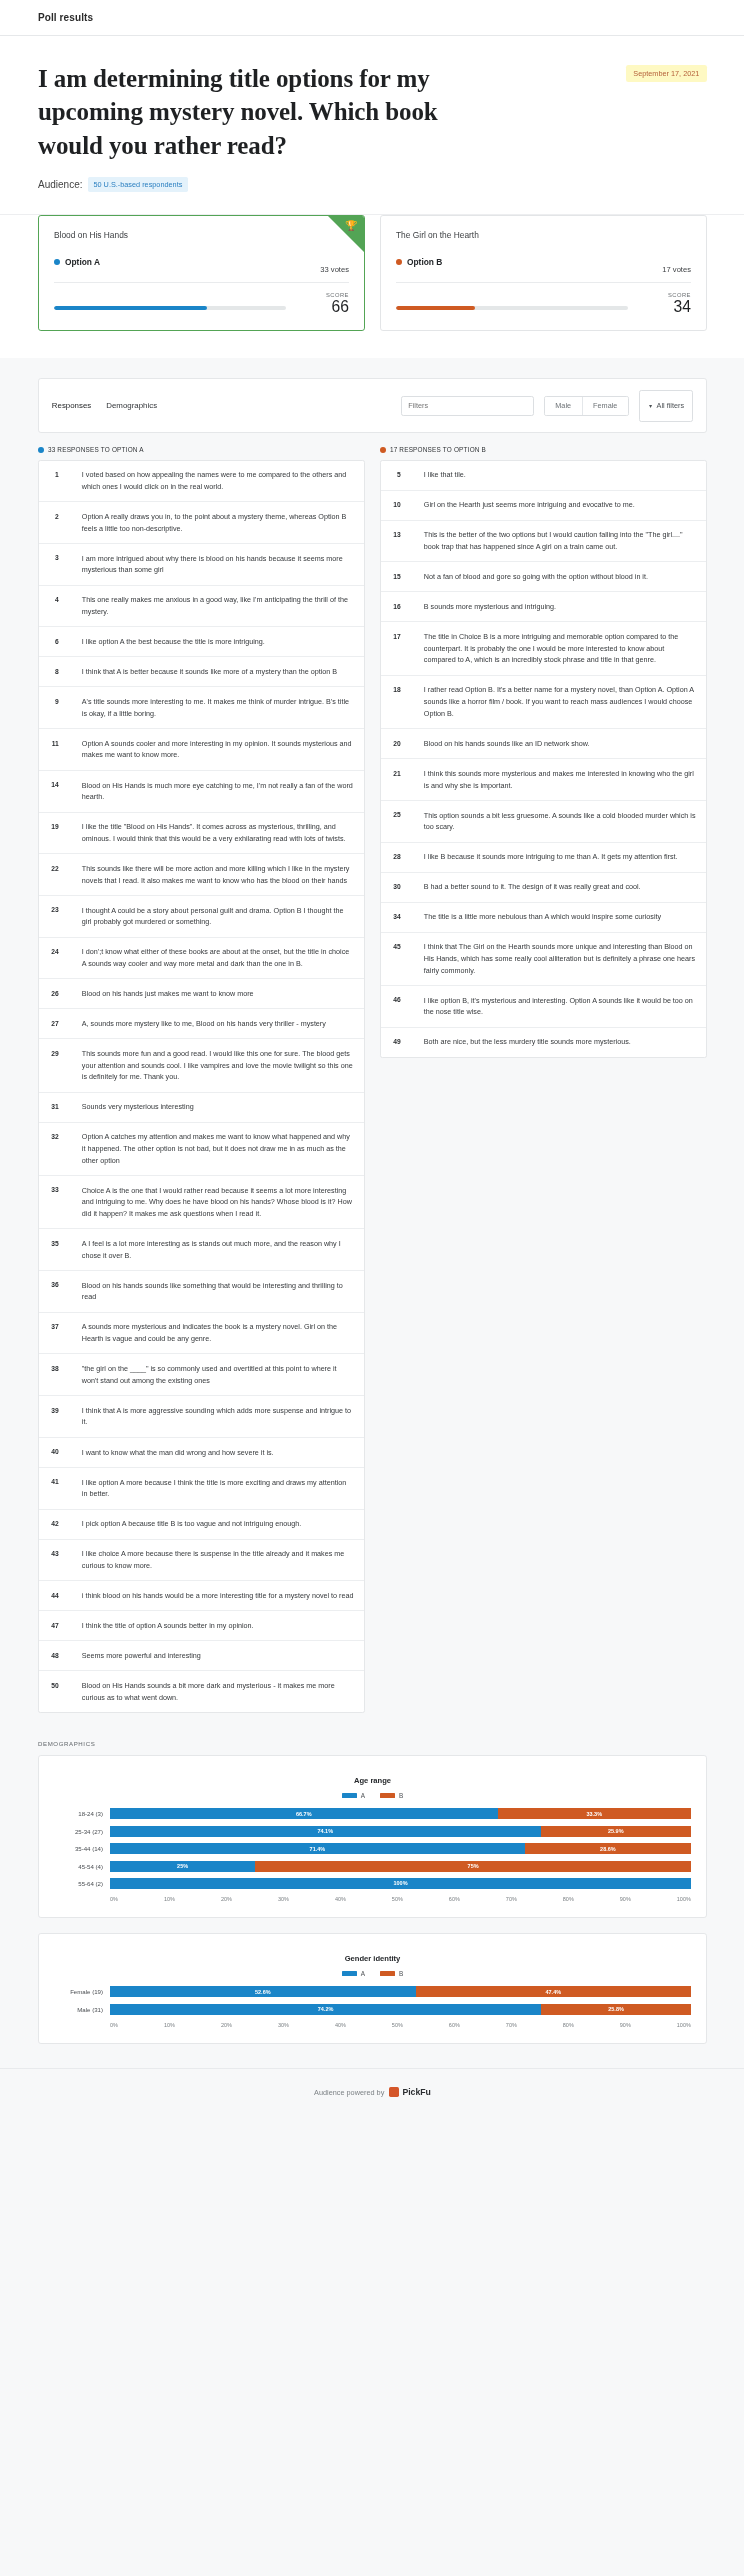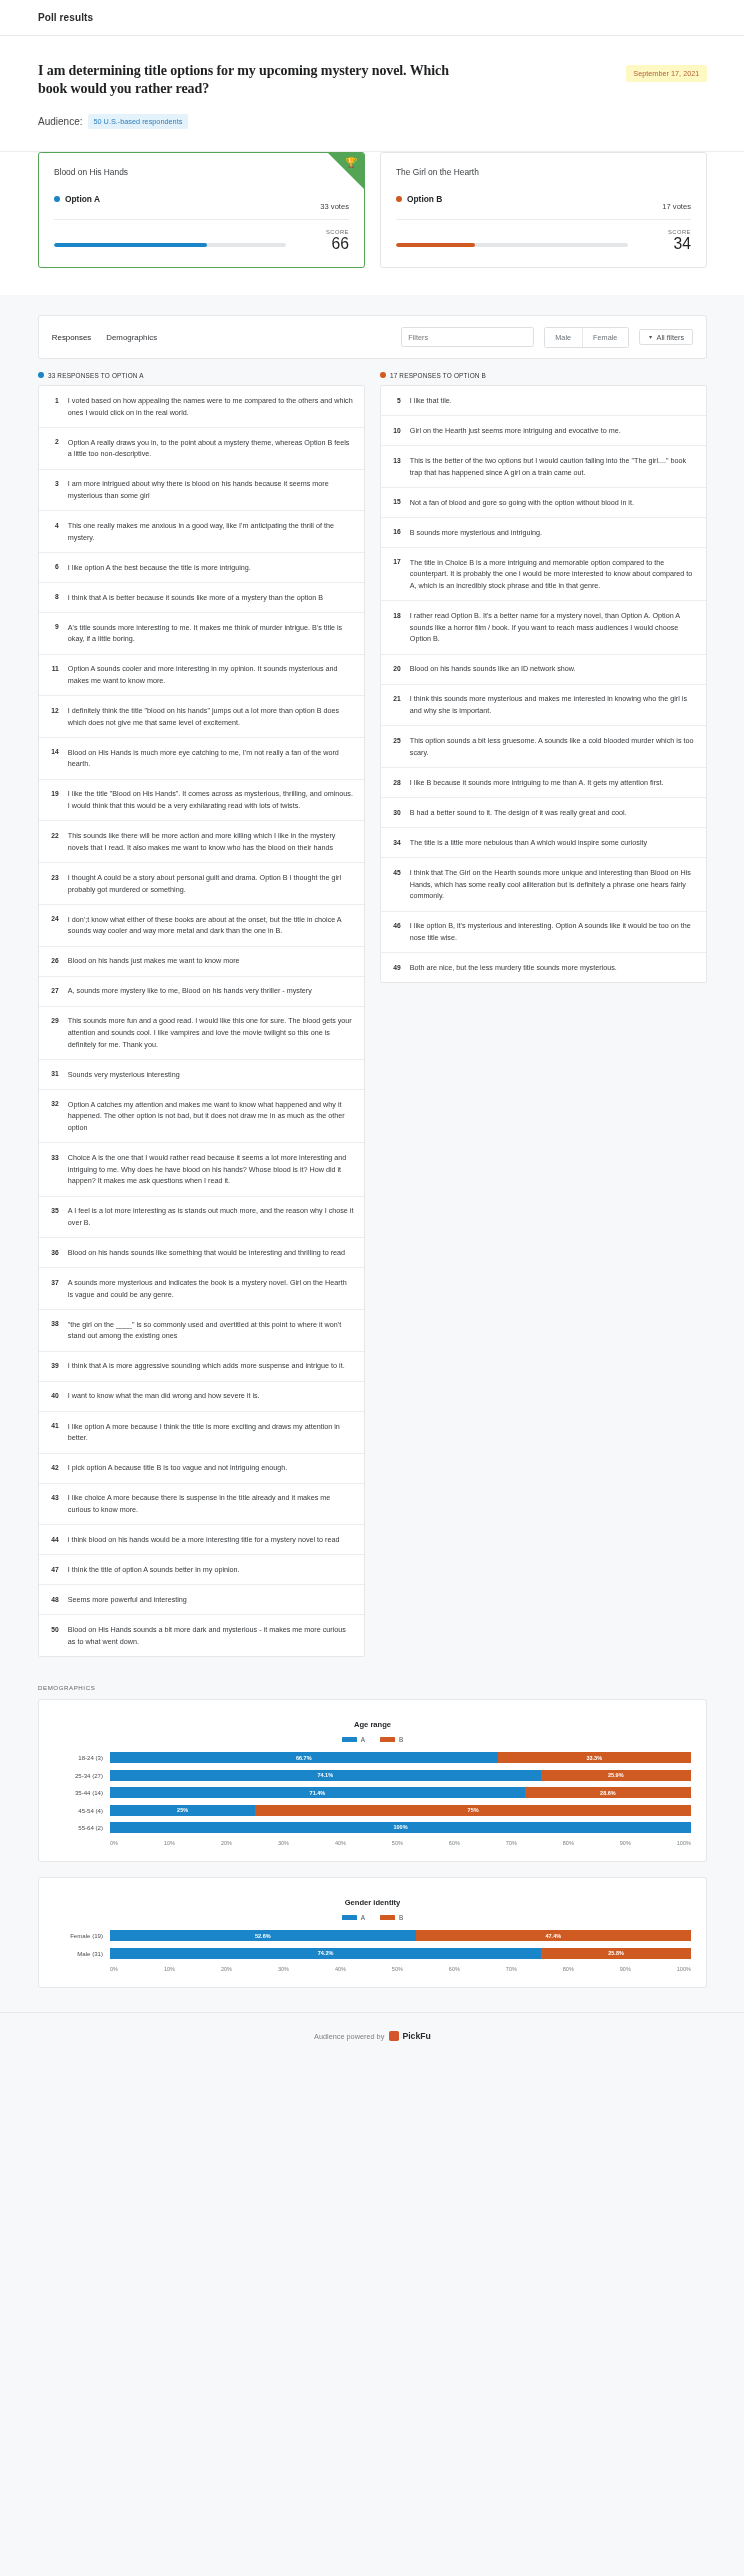--- a/index.html
+++ b/index.html
@@ -22,21 +22,21 @@
 
   .hero {
     background: #ffffff;
     padding: 25.6px 38px 22px 38px;
     border-bottom: 0.6px solid #edeef0;
     position: relative;
   }
   .hero-row { display: flex; justify-content: space-between; align-items: flex-start; }
   .question {
     font-family: "Liberation Serif", serif;
-    font-size: 14px;
+    font-size: 25px;
     font-weight: 700;
     line-height: 1.34;
     max-width: 442px;
     color: #1f2123;
     letter-spacing: -0.1px;
   }
   .date-badge {
     background: #fef9c3;
     color: #b5623b;
     font-size: 7.3px;
@@ -146,21 +146,21 @@
     font-size: 7.3px;
     color: #6d7276;
     background: #fff;
     border: none;
     cursor: pointer;
     font-family: "Liberation Sans", sans-serif;
   }
   .seg-btn + .seg-btn { border-left: 0.6px solid #e4e7ea; }
   .allfilters {
     margin-left: 5.2px;
-    height: 16px;
+    height: 32px;
     padding: 0 8.1px;
     display: flex; align-items: center; gap: 3.5px;
     border: 0.6px solid #dcdfe2;
     border-radius: 2.3px;
     background: #fff;
     font-size: 7.3px;
     color: #4d5256;
     cursor: pointer;
     font-family: "Liberation Sans", sans-serif;
   }
@@ -170,21 +170,21 @@
   .col { flex: 1; }
   .col-head { display: flex; align-items: center; gap: 4.1px; margin-bottom: 6.4px; }
   .col-head-text { font-size: 6.4px; letter-spacing: 0.2px; color: #2e3134; font-weight: 400; }
   .resp-list {
     background: #ffffff;
     border: 0.6px solid #e5e7e9;
     border-radius: 2.3px;
   }
   .resp-item {
     display: flex;
-    gap: 9px;
+    gap: 23px;
     padding: 8.7px 10.5px 8.7px 9.3px;
     border-bottom: 0.6px solid #eceef0;
     align-items: flex-start;
   }
   .resp-item:last-child { border-bottom: none; }
   .resp-num {
     font-size: 6.7px;
     font-weight: 700;
     color: #2b2e31;
     min-width: 10.5px;
@@ -366,24 +366,20 @@
           <div class="resp-num">8</div>
           <div class="resp-text">I think that A is better because it sounds like more of a mystery than the option B</div>
         </div>
         <div class="resp-item">
           <div class="resp-num">9</div>
           <div class="resp-text">A's title sounds more interesting to me. It makes me think of murder intrigue. B's title is okay, if a little boring.</div>
         </div>
         <div class="resp-item">
           <div class="resp-num">11</div>
           <div class="resp-text">Option A sounds cooler and more interesting in my opinion. It sounds mysterious and makes me want to know more.</div>
-        </div>
-        <div class="resp-item">
-          <div class="resp-num">12</div>
-          <div class="resp-text">I definitely think the title "blood on his hands" jumps out a lot more than option B does which does not give me that same level of excitement.</div>
         </div>
         <div class="resp-item">
           <div class="resp-num">14</div>
           <div class="resp-text">Blood on His Hands is much more eye catching to me, I'm not really a fan of the word hearth.</div>
         </div>
         <div class="resp-item">
           <div class="resp-num">19</div>
           <div class="resp-text">I like the title "Blood on His Hands". It comes across as mysterious, thrilling, and ominous. I would think that this would be a very exhilarating read with lots of twists.</div>
         </div>
         <div class="resp-item">

